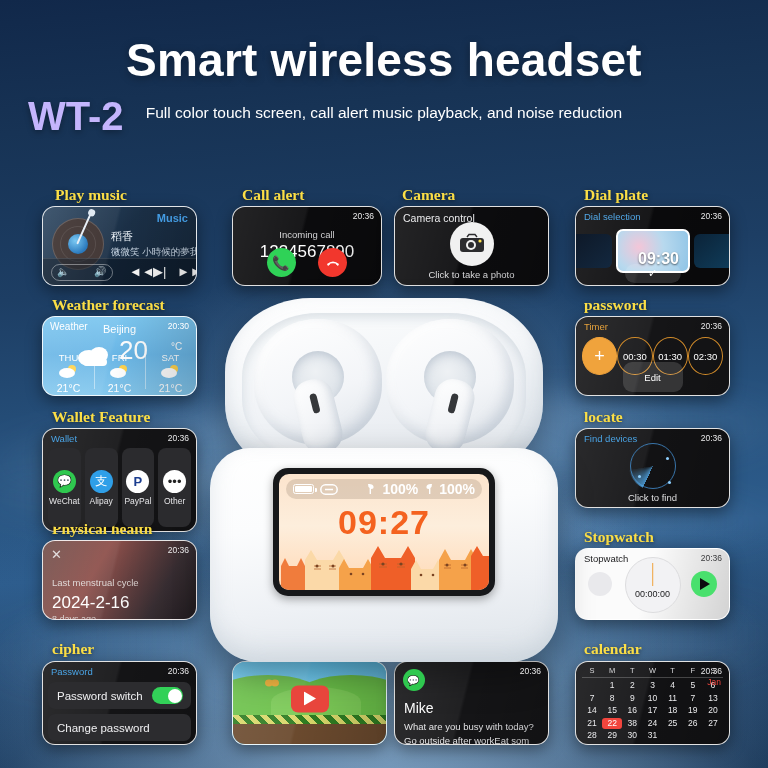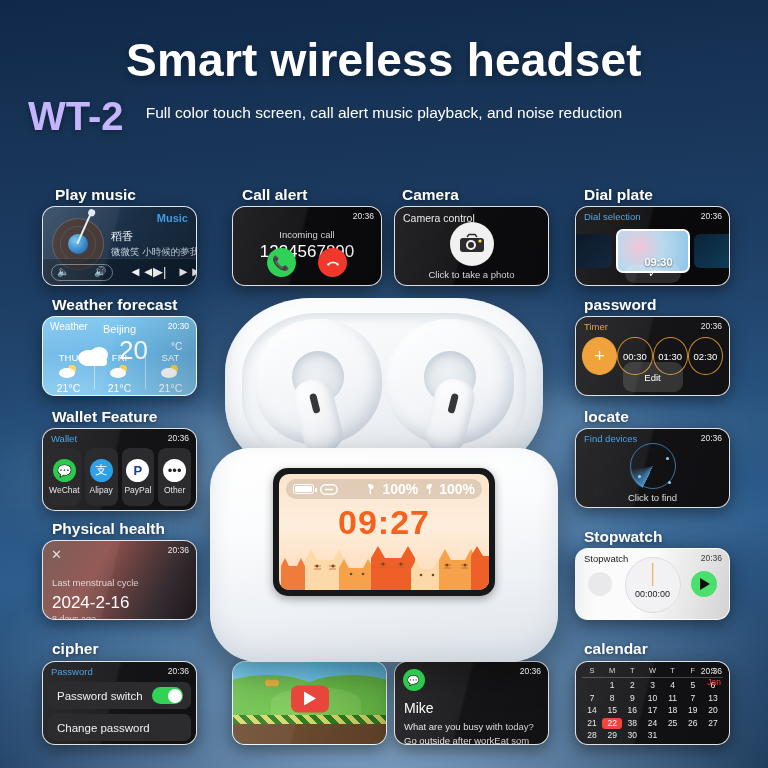--- a/index.html
+++ b/index.html
@@ -29,22 +29,22 @@
   
   .header{ position:absolute; left:0; top:0; width:768px; height:178px; text-align:center; }
   .h-title{ position:absolute; left:0; right:0; top:33px; font-size:46px; font-weight:bold;
             color:#fff; letter-spacing:.2px; text-shadow:0 2px 8px rgba(0,0,0,.35); }
   .h-model{ position:absolute; left:28px; top:94px; font-size:40px; font-weight:bold; color:#c4b5fd;
             letter-spacing:0px; text-shadow:0 2px 6px rgba(0,0,0,.35); }
   .h-sub1{ position:absolute; left:0; right:0; top:104px; font-size:15.5px; color:#fff; }
   .h-sub2{ position:absolute; left:0; right:0; top:140px; font-size:15.5px; color:#fff; }
 
   
-  .label{ position:absolute; color:#ffffff; font-size:15.5px; font-weight:bold;
-          text-shadow:0 1px 4px rgba(0,0,0,.5); white-space:nowrap; }
+  .label{ position:absolute; color:#fde047; font-size:15.5px; font-weight:bold;
+          text-shadow:0 1px 4px rgba(0,0,0,.5); white-space:nowrap;font-family:Liberation Serif, serif; }
   .card{ position:absolute; border-radius:13px; overflow:hidden;
          border:1.6px solid rgba(255,255,255,.88);
          background:#1c1c1e; box-shadow:0 5px 16px rgba(0,0,0,.42); }
   .card::after{ content:""; position:absolute; inset:0; pointer-events:none;
         background:linear-gradient(104deg, rgba(255,255,255,.10) 0%, rgba(255,255,255,.055) 44%, rgba(255,255,255,0) 46%, rgba(0,0,0,.16) 100%); }
   .ctime{ position:absolute; right:7px; top:4px; font-size:8.5px; color:#e9e9ea; z-index:4; }
   .ctitle{ position:absolute; left:8px; top:4px; font-size:9.5px; z-index:4; }
 
   
   #c-music{ background:linear-gradient(135deg,#2b4560 0%,#1b3047 45%,#16283c 100%); }
@@ -89,21 +89,21 @@
   #c-dial{ background:#0a0a0c; }
   .dial-title{ color:#52a8e8; }
   .dial-row{ position:absolute; left:0; right:0; top:22px; height:44px; display:flex;
              align-items:center; justify-content:center; gap:4px; z-index:3; }
   .dial-th{ width:50px; height:34px; border-radius:6px; overflow:hidden; position:relative; flex:none; }
   .dial-th.mid{ width:74px; height:44px; border:2px solid #fff; border-radius:7px; }
   .dth1{ background:linear-gradient(140deg,#0d1624,#13283f); }
   .dth2{ background:radial-gradient(circle at 30% 40%,#f3c6d8,#b8d9ee 45%,#8fc4e6 100%); }
   .dth3{ background:linear-gradient(140deg,#0b2338,#10405f); }
   .dial-time{ position:absolute; left:0; right:0; bottom:3px; text-align:center;
-              font-size:11px; color:#fff; font-weight:bold; text-shadow:0 1px 2px rgba(0,0,0,.6);margin-left:12px; }
+              font-size:16px; color:#fff; font-weight:bold; text-shadow:0 1px 2px rgba(0,0,0,.6);margin-left:12px; }
   .dial-check{ position:absolute; left:50%; bottom:2px; transform:translateX(-50%);
                width:56px; height:19px; border-radius:10px; background:rgba(255,255,255,.13);
                color:#fff; font-size:11px; display:flex; align-items:center; justify-content:center; z-index:3; }
 
   
   #c-weather{ background:linear-gradient(180deg,#7cc6ef 0%,#6ab6e6 48%,#86c9ee 100%); }
   .wx-lbl{ position:absolute; left:7px; top:4px; font-size:10px; color:#fff; }
   .wx-city{ position:absolute; left:60px; top:6px; font-size:11px; color:#fff; }
   .wx-time{ color:#fff !important; }
   .wx-temp{ position:absolute; left:76px; top:18px; font-size:26px; color:#fff; font-weight:300; }
@@ -327,21 +327,21 @@
         <svg width="22" height="14" viewBox="0 0 22 14" style="margin-top:1px">
           <circle cx="14" cy="5" r="4" fill="#ffd34d"></circle>
             <ellipse cx="9" cy="9" rx="8" ry="5" fill="#fff"></ellipse>
         </svg>
         <div class="wx-dt" style="margin-top:0">21°C</div>
       </div>
     </div>
   </div>
 
   <div class="label" style="left:52px; top:408px;">Wallet Feature</div>
-  <div class="card" id="c-wallet" style="left:42px; top:428px; width:155px; height:83px;text-align:center;">
+  <div class="card" id="c-wallet" style="left:42px; top:428px; width:155px; height:104px;text-align:center;">
     <div class="ctitle wal-title">Wallet</div>
     <div class="ctime">20:36</div>
     <div class="wal-row">
       <div class="wal-item">
         <div class="wal-ico" style="background:#2fc84f">💬</div>
         <div class="wal-name">WeChat</div>
       </div>
       <div class="wal-item">
         <div class="wal-ico" style="background:#2f9fe8">支</div>
         <div class="wal-name">Alipay</div>

